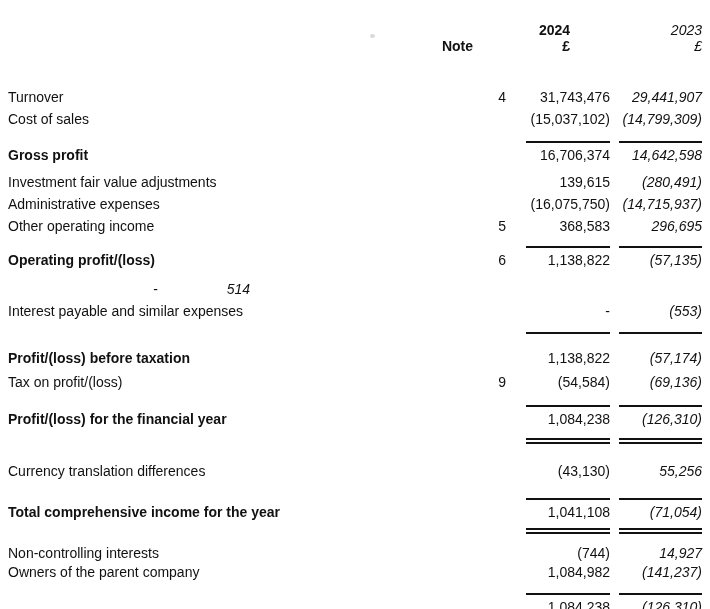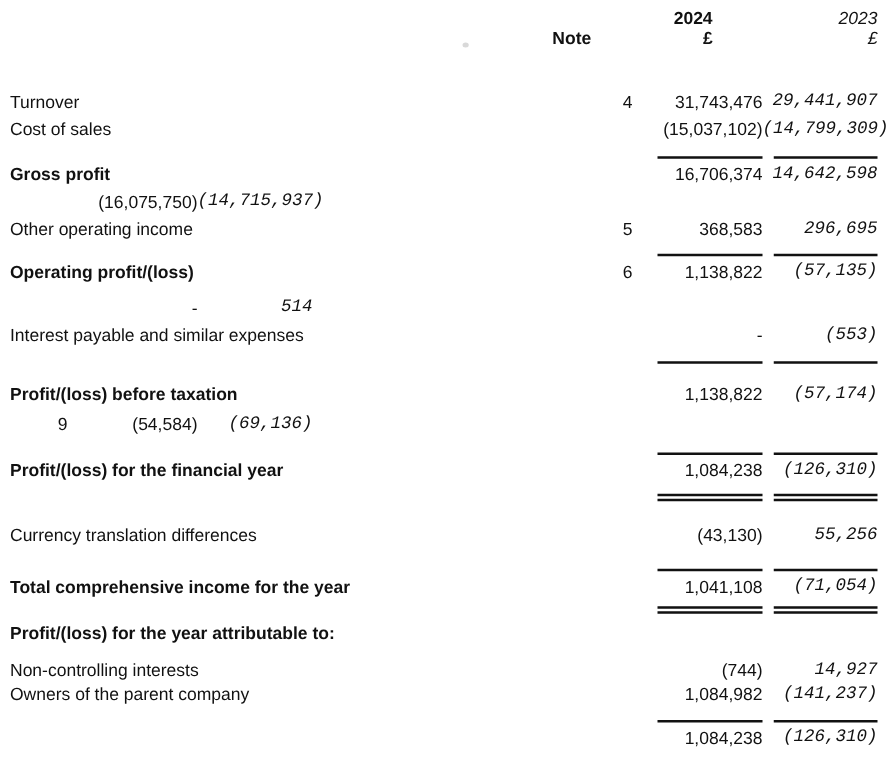--- a/index.html
+++ b/index.html
@@ -13,38 +13,38 @@
     position: relative;
   }
   .sheet { padding: 0 8px; width: 694px; }
   .row { display: flex; align-items: center; height: 22px; }
   .hrow { display: flex; align-items: center; height: 16px; }
   .cell-label { width: 452px; text-align: left; white-space: nowrap; }
   .cell-note  { width: 46px;  text-align: right; }
   .cell-a     { width: 104px; text-align: right; } 
   .cell-b     { width: 92px;  text-align: right; } 
   .cell-a.val { font-weight: normal; }
-  .cell-b.val { font-style: italic; font-family: Liberation Mono, monospace; }
+  .cell-b.val { font-style: italic; }
   .bold { font-weight: bold; }
   .italic { font-style: italic; padding-left: 46px; }
   .rule-row { display: flex; height: 2px; }
   .rule-row .cell-a, .rule-row .cell-b { display: flex; height: 2px; }
   .rule-row .line { height: 2px; background: #111; margin-left: auto; }
   .rule-row .line-a { width: 84px; }
   .rule-row .line-b { width: 83px; }
   .rule-row.double, .rule-row.double .cell-a, .rule-row.double .cell-b { height: 6px; }
   .rule-row.double .line {
     height: 6px; background: none; box-sizing: border-box;
     border-top: 2px solid #111; border-bottom: 2px solid #111;
   }
   .scan-dot {
     position: absolute; left: 370px; top: 34px; width: 5px; height: 4px;
     background: #d9d9d9; border-radius: 50%;
   }
-  .hdr-top { margin-top: 6px; justify-content: flex-end; }
+  .hdr-top { margin-top: 22px; justify-content: flex-end; }
 </style>
 </head>
 <body>
 
 <div class="scan-dot"></div>
 
 <div class="sheet">
 
   <div class="hrow hdr-top">
     <div class="cell-label"></div>
@@ -81,21 +81,28 @@
     <div class="cell-b">
           <div class="line line-b"></div>
         </div>
   </div>
       <div class="row" style="margin-top: 1px;">
     <div class="cell-label bold">Gross profit</div>
     <div class="cell-note"></div>
     <div class="cell-a val">16,706,374</div>
     <div class="cell-b val">14,642,598</div>
   </div>
-      <div class="row" style="margin-top: 0px;">
+      <div class="row" style="margin-top: 5px;">
+    <div class="cell-label">Investment fair value adjustments</div>
+    <div class="cell-note"></div>
+    <div class="cell-a val">139,615</div>
+    <div class="cell-b val">(280,491)</div>
+  </div>
+      <div class="row" style="margin-top: 0px;">
+    <div class="cell-label">Administrative expenses</div>
     <div class="cell-note"></div>
     <div class="cell-a val">(16,075,750)</div>
     <div class="cell-b val">(14,715,937)</div>
   </div>
       <div class="row" style="margin-top: 0px;">
     <div class="cell-label">Other operating income</div>
     <div class="cell-note">5</div>
     <div class="cell-a val">368,583</div>
     <div class="cell-b val">296,695</div>
   </div>
@@ -136,20 +143,21 @@
           <div class="line line-b"></div>
         </div>
   </div>
       <div class="row" style="margin-top: 13px;">
     <div class="cell-label bold">Profit/(loss) before taxation</div>
     <div class="cell-note"></div>
     <div class="cell-a val">1,138,822</div>
     <div class="cell-b val">(57,174)</div>
   </div>
       <div class="row" style="margin-top: 2px;">
+    <div class="cell-label">Tax on profit/(loss)</div>
     <div class="cell-note">9</div>
     <div class="cell-a val">(54,584)</div>
     <div class="cell-b val">(69,136)</div>
   </div>
       <div class="rule-row" style="margin-top: 12px;">
     <div class="cell-label"></div>
     <div class="cell-note"></div>
     <div class="cell-a">
           <div class="line line-a"></div>
         </div>
@@ -198,26 +206,20 @@
       <div class="rule-row double" style="margin-top: 5px;">
     <div class="cell-label"></div>
     <div class="cell-note"></div>
     <div class="cell-a">
           <div class="line line-a"></div>
         </div>
     <div class="cell-b">
           <div class="line line-b"></div>
         </div>
   </div>
-      <div class="row" style="margin-top: 4px;">
-    <div class="cell-label bold">Profit/(loss) for the year attributable to:</div>
-    <div class="cell-note"></div>
-    <div class="cell-a val"></div>
-    <div class="cell-b val"></div>
-  </div>
       <div class="row" style="margin-top: 5px; align-items: flex-end;">
     <div class="cell-label">Non-controlling interests</div>
     <div class="cell-note"></div>
     <div class="cell-a val">(744)</div>
     <div class="cell-b val">14,927</div>
   </div>
       <div class="row" style="margin-top: 0px;">
     <div class="cell-label">Owners of the parent company</div>
     <div class="cell-note"></div>
     <div class="cell-a val">1,084,982</div>

